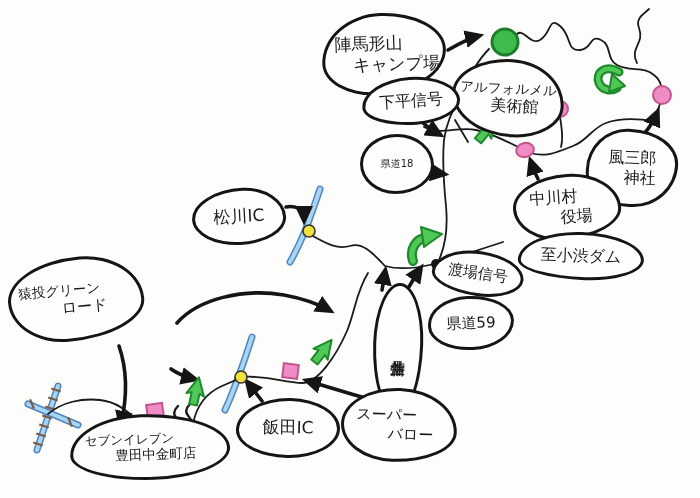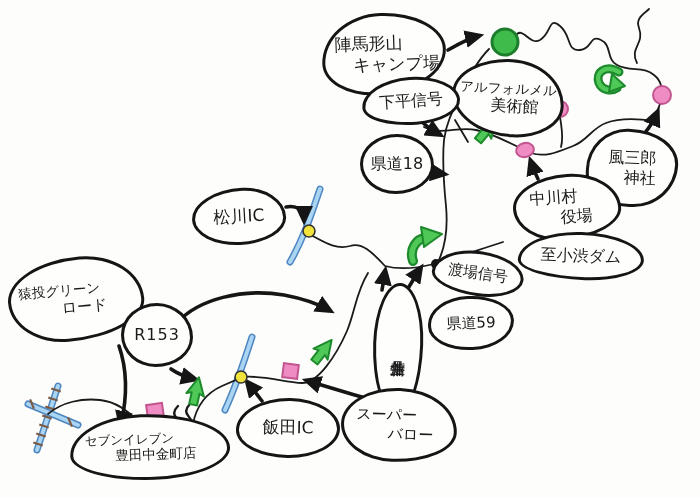--- a/index.html
+++ b/index.html
@@ -137,21 +137,21 @@
             border-radius:52% 48% 44% 56%/46% 58% 42% 54%;transform:rotate(3deg);">
   <div class="l">アルフォルメル</div>
   <div class="l" style="font-size:16px;padding-left:14px;">美術館</div>
 </div>
 
 <div class="bubble" style="left:362px;top:77px;width:98px;height:48px;font-size:16px;align-items:center;
             border-radius:50% 50% 46% 54%/58% 54% 46% 42%;transform:rotate(-4deg);">
   <div class="l">下平信号</div>
 </div>
 
-<div class="bubble" style="left:360px;top:134px;width:74px;height:60px;font-size:16px;align-items:center;
+<div class="bubble" style="left:360px;top:134px;width:74px;height:60px;font-size:10px;align-items:center;
             border-radius:50% 50% 52% 48%/50% 52% 48% 50%;justify-content:center;">
   <div class="l">県道18</div>
 </div>
 
 <div class="bubble" style="left:192px;top:188px;width:94px;height:57px;font-size:17px;align-items:center;
             border-radius:55% 45% 50% 50%/52% 55% 45% 48%;transform:rotate(-3deg);">
   <div class="l">松川IC</div>
 </div>
 
 <div class="bubble" style="left:586px;top:129px;width:92px;height:78px;font-size:16px;align-items:center;
@@ -185,24 +185,20 @@
             border-radius:50% 50% 48% 52%/46% 46% 54% 54%;transform:rotate(2deg);">
   <div class="l">上新井信号</div>
 </div>
 
 <div class="bubble" style="left:8px;top:257px;width:136px;height:84px;font-size:13.5px;padding-left:8px;
             border-radius:55% 45% 58% 42%/48% 56% 44% 52%;transform:rotate(-5deg);">
   <div class="l">猿投グリーン</div>
   <div class="l" style="padding-left:42px;font-size:15px;">ロード</div>
 </div>
 
-<div class="bubble" style="left:121px;top:303px;width:72px;height:64px;font-size:16px;align-items:center;letter-spacing:1px;
-            border-radius:50% 50% 52% 48%/50% 54% 46% 50%;">
-  <div class="l">R153</div>
-</div>
 
 <div class="bubble" style="left:70px;top:414px;width:160px;height:66px;font-size:12.5px;padding-left:12px;
             border-radius:45% 55% 48% 52%/60% 55% 45% 40%;transform:rotate(-2deg);">
   <div class="l">セブンイレブン</div>
   <div class="l" style="padding-left:30px;font-size:13.5px;">豊田中金町店</div>
 </div>
 
 <div class="bubble" style="left:236px;top:398px;width:104px;height:60px;font-size:17px;align-items:center;
             border-radius:52% 48% 50% 50%/55% 50% 50% 45%;transform:rotate(1deg);">
   <div class="l">飯田IC</div>

